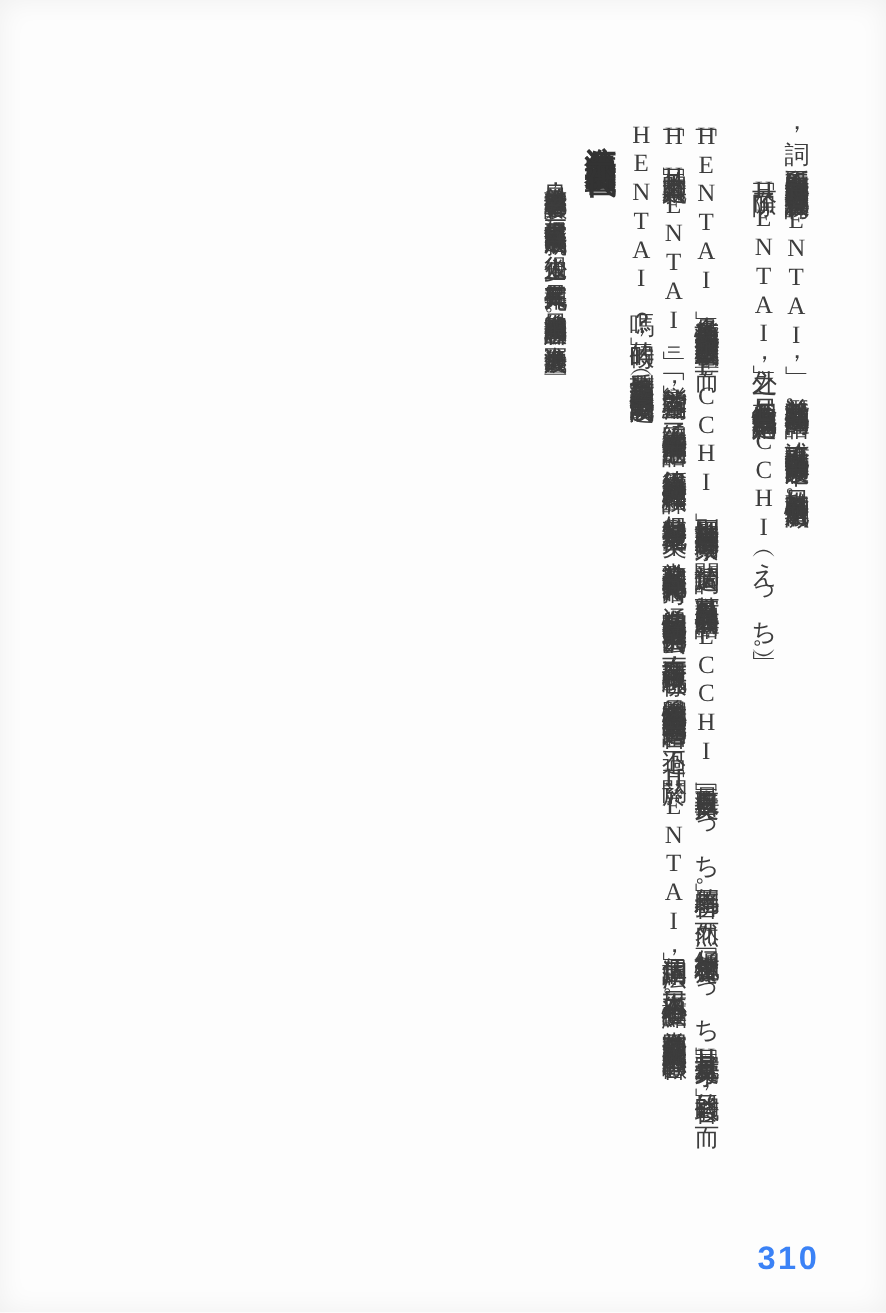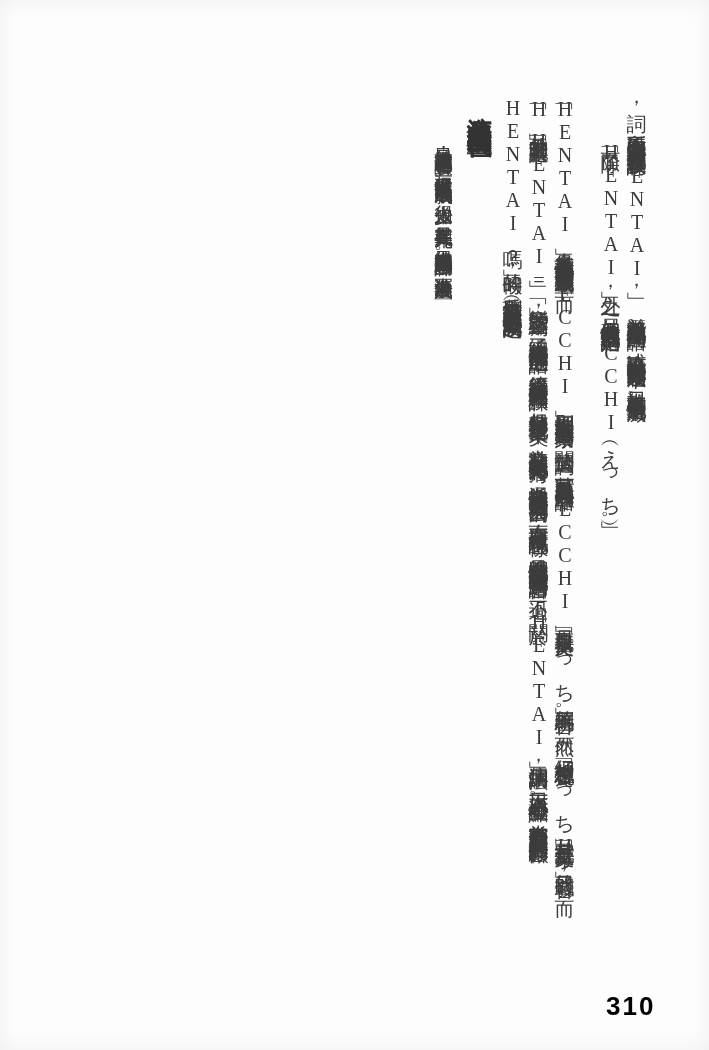--- a/index.html
+++ b/index.html
@@ -51,21 +51,21 @@
     text-indent: 2em;
   }
   .page-number {
     position: absolute;
     left: 606px;
     top: 991px;
     font-family: "Liberation Sans", "DejaVu Sans", sans-serif;
     font-size: 26px;
     font-weight: 700;
     letter-spacing: 2px;
-    color: #000000;
+    color: #3b82f6;
   }
 </style>
 </head>
 <body>
 
 <div class="page">
 
   <div class="text-area">
 
     <p class="continuation">詞，所以不知不覺間所有的日本動畫和漫畫都被誤譯為「HENTAI」，並潛移默化成動漫迷圈內的俚語。或許這也顯示出在以前的美國動漫迷眼中，日本的動畫是多麼色情刺激。</p>

